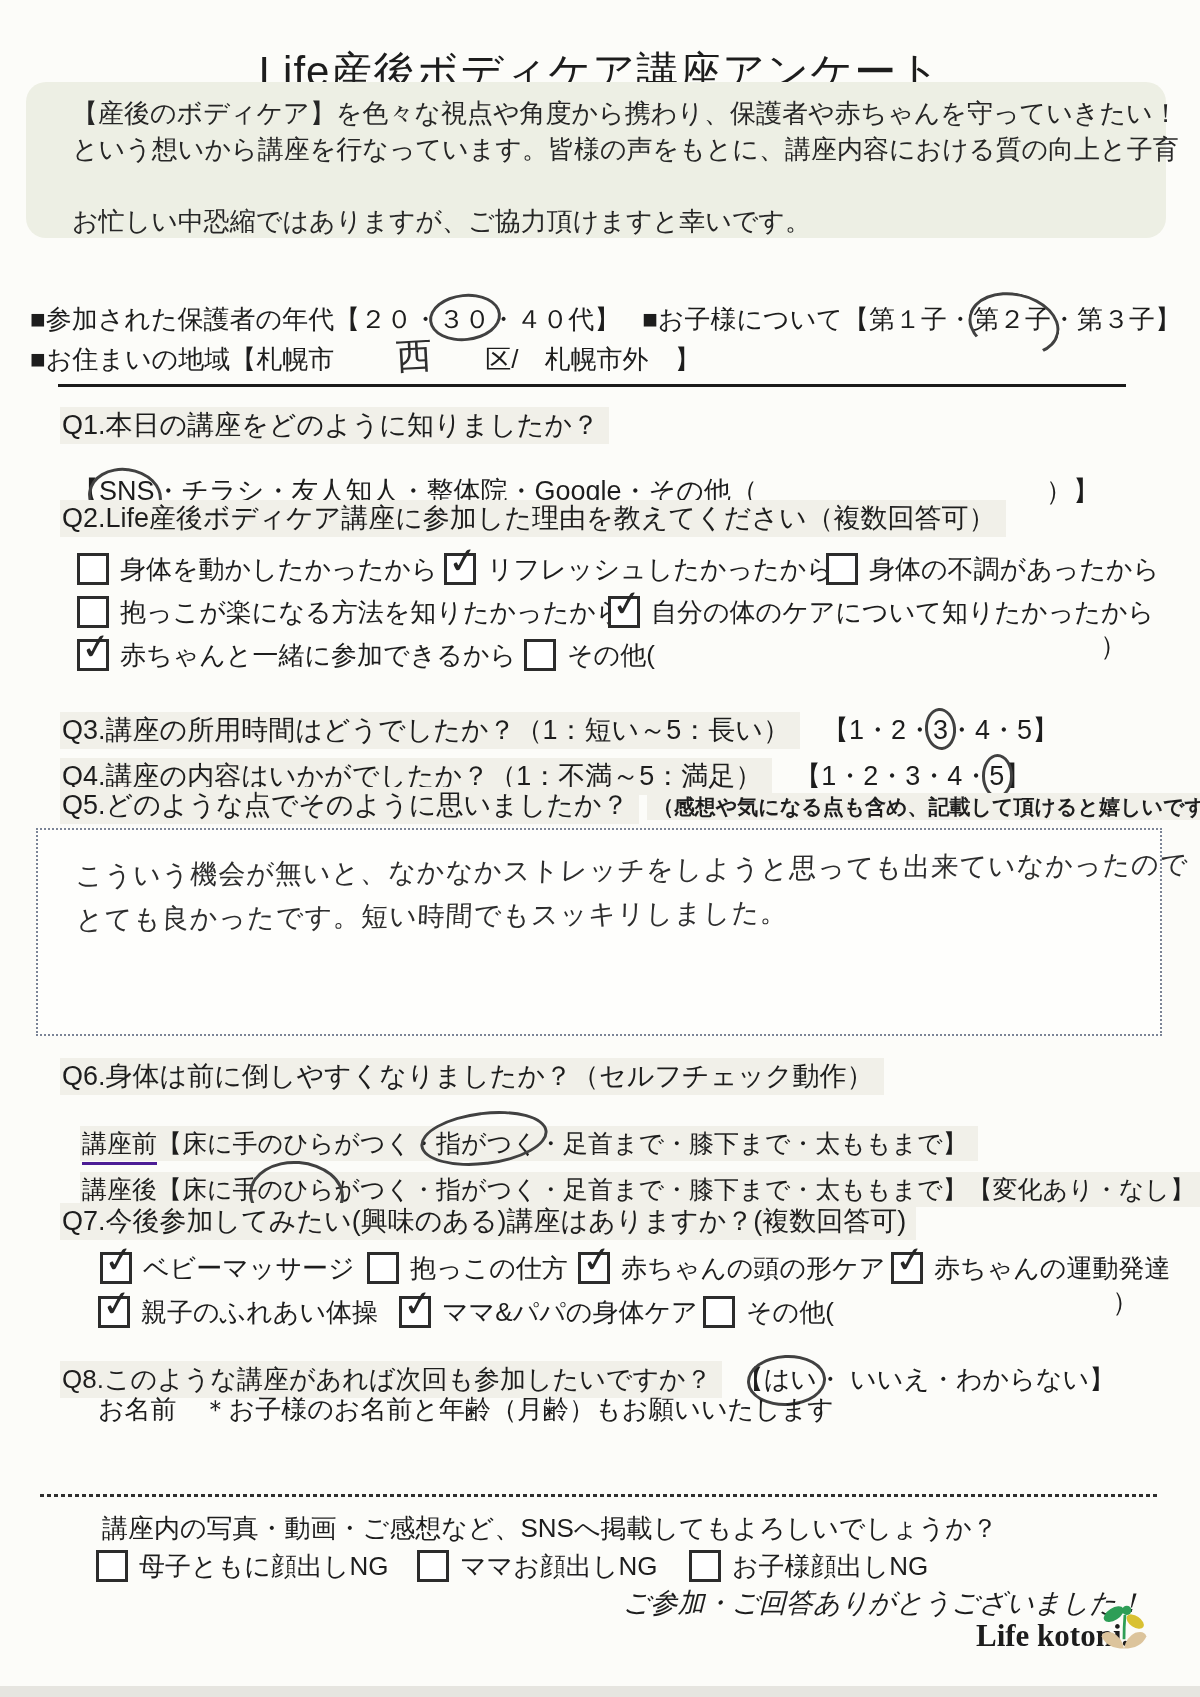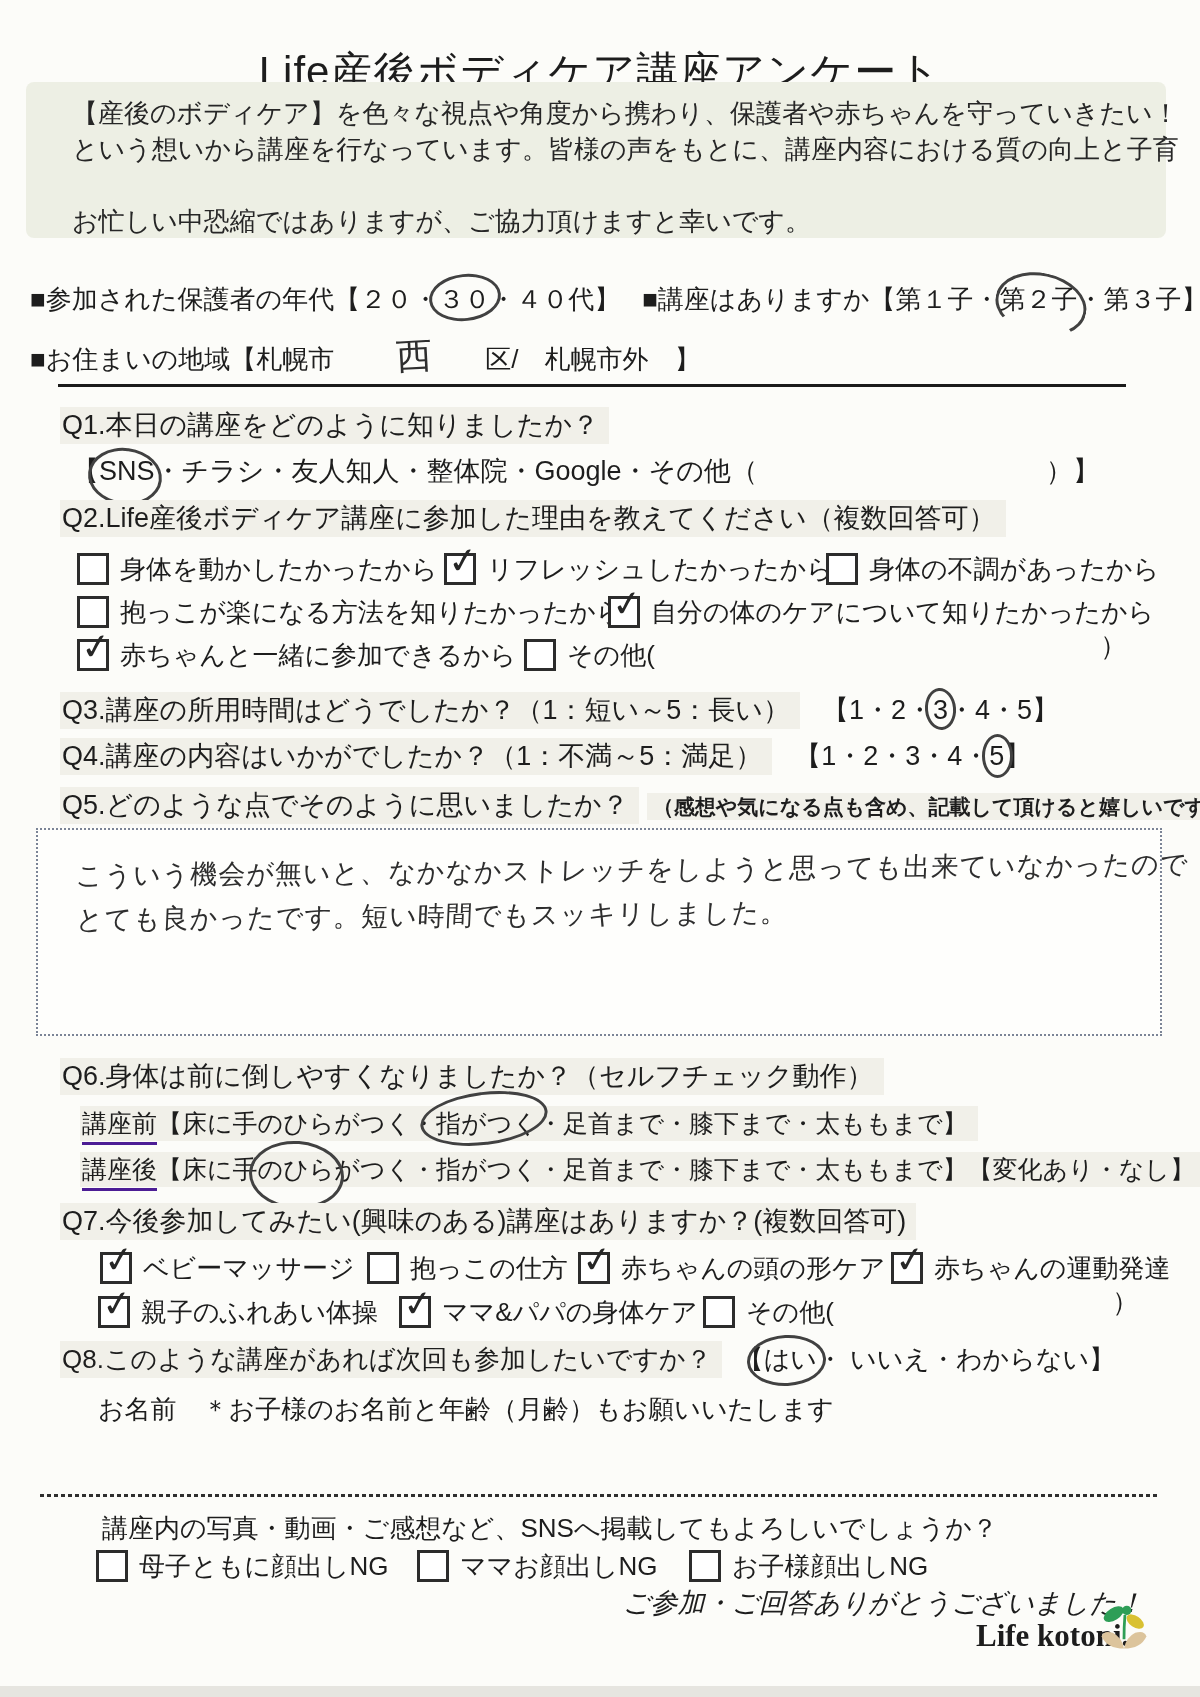--- a/index.html
+++ b/index.html
@@ -1,33 +1,33 @@
 <!DOCTYPE html>
 <html><head>
 <meta charset="utf-8">
 <style>
   html,body{margin:0;padding:0;}
   body{background:#e7e6e2;font-family:"Liberation Sans","DejaVu Sans",sans-serif;}
   .page{position:relative;width:1200px;height:1697px;margin:0 auto;background:#fcfcf9;overflow:hidden;color:#1d1d1d;}
   .line{position:absolute;white-space:nowrap;font-size:27px;line-height:1.25;}
   .title{position:absolute;top:16px;left:0;width:100%;text-align:center;font-size:42px;font-weight:normal;letter-spacing:1px;}
-  .intro-box{position:absolute;left:26px;top:82px;width:1140px;height:156px;background:#edefe4;border-radius:8px;}
+  .intro-box{position:absolute;left:26px;top:82px;width:1140px;height:156px;background:#edefe4;border-radius:20px;}
   .intro-box .il{position:absolute;left:46px;font-size:26px;white-space:nowrap;color:#262626;}
   .hl{background:#f1f0e9;padding:3px 10px 4px 2px;}
   .hr1{position:absolute;left:58px;top:384px;width:1068px;height:3px;background:#1b1b1b;}
   .sp{display:inline-block;}
   
   .opt{position:absolute;top:0;display:flex;align-items:center;gap:11px;}
   .cb{position:relative;flex:none;width:26px;height:26px;border:3px solid #2c2c2c;background:#fff;}
   .mark{display:none;position:absolute;left:1px;top:-13px;font-size:36px;line-height:1;color:#262626;transform:rotate(-7deg);}
   .mark::before{content:"\2713";}
   .cb.checked .mark{display:block;}
   .lbl{font-size:26px;}
   
-  .circ{position:relative;display:inline-block;}
+  .circ{position:relative;display:inline-block;margin-top:20px;}
   .pen{position:absolute;border:3px solid #414141;border-radius:50%;pointer-events:none;}
   .c-30 .pen{left:-9px;right:-11px;top:-9px;bottom:-5px;transform:rotate(-6deg);}
   .c-dai2 .pen{left:-5px;right:-9px;top:-10px;bottom:-20px;border-bottom-color:transparent;transform:rotate(12deg);}
   .c-sns .pen{left:-11px;right:-7px;top:-7px;bottom:-16px;transform:rotate(7deg);}
   .c-3 .pen{left:-8px;right:-8px;top:-6px;bottom:-2px;transform:rotate(-5deg);}
   .c-5 .pen{left:-7px;right:-9px;top:-6px;bottom:-4px;}
   .c-yubi .pen{left:-16px;right:-10px;top:-16px;bottom:-6px;transform:rotate(-7deg);}
   .c-nohira .pen{left:-9px;right:-9px;top:-13px;bottom:-24px;transform:rotate(4deg);}
   .c-hai .pen{left:-17px;right:-9px;top:-8px;bottom:-10px;transform:rotate(-3deg);}
   
@@ -53,21 +53,21 @@
 
   <h1 class="title">Life産後ボディケア講座アンケート</h1>
 
   <div class="intro-box">
     <div class="il" style="top:14px">【産後のボディケア】を色々な視点や角度から携わり、保護者や赤ちゃんを守っていきたい！</div>
     <div class="il" style="top:50px">という想いから講座を行なっています。皆様の声をもとに、講座内容における質の向上と子育</div>
     <div class="il" style="top:122px">お忙しい中恐縮ではありますが、ご協力頂けますと幸いです。</div>
   </div>
 
   <div class="line" style="left:30px;top:283px;font-size:26px;">
-    <span>■参加された保護者の年代【２０・</span><span class="circ c-30"><span>３０</span><i class="pen"></i></span><span>・４０代】</span><span class="sp" style="width:22px"></span><span>■講座はありますか【第１子・</span><span class="circ c-dai2"><span>第２子</span><i class="pen"></i></span><span>・第３子】</span>
+    <span>■参加された保護者の年代【２０・</span><span class="circ c-30"><span>３０</span><i class="pen"></i></span><span>・４０代】</span><span class="sp" style="width:22px"></span><span>■お子様について【第１子・</span><span class="circ c-dai2"><span>第２子</span><i class="pen"></i></span><span>・第３子】</span>
   </div>
 
   <div class="line" style="left:30px;top:333px;font-size:26px;">
     <span>■お住まいの地域【札幌市</span><span class="sp" style="width:62px"></span><span class="hw hw-nishi">西</span><span class="sp" style="width:52px"></span><span>区/　札幌市外　】</span>
   </div>
 
   <div class="hr1"></div>
 
   <div class="line" style="left:60px;top:409px;">
     <span class="hl">Q1.本日の講座をどのように知りましたか？</span>

